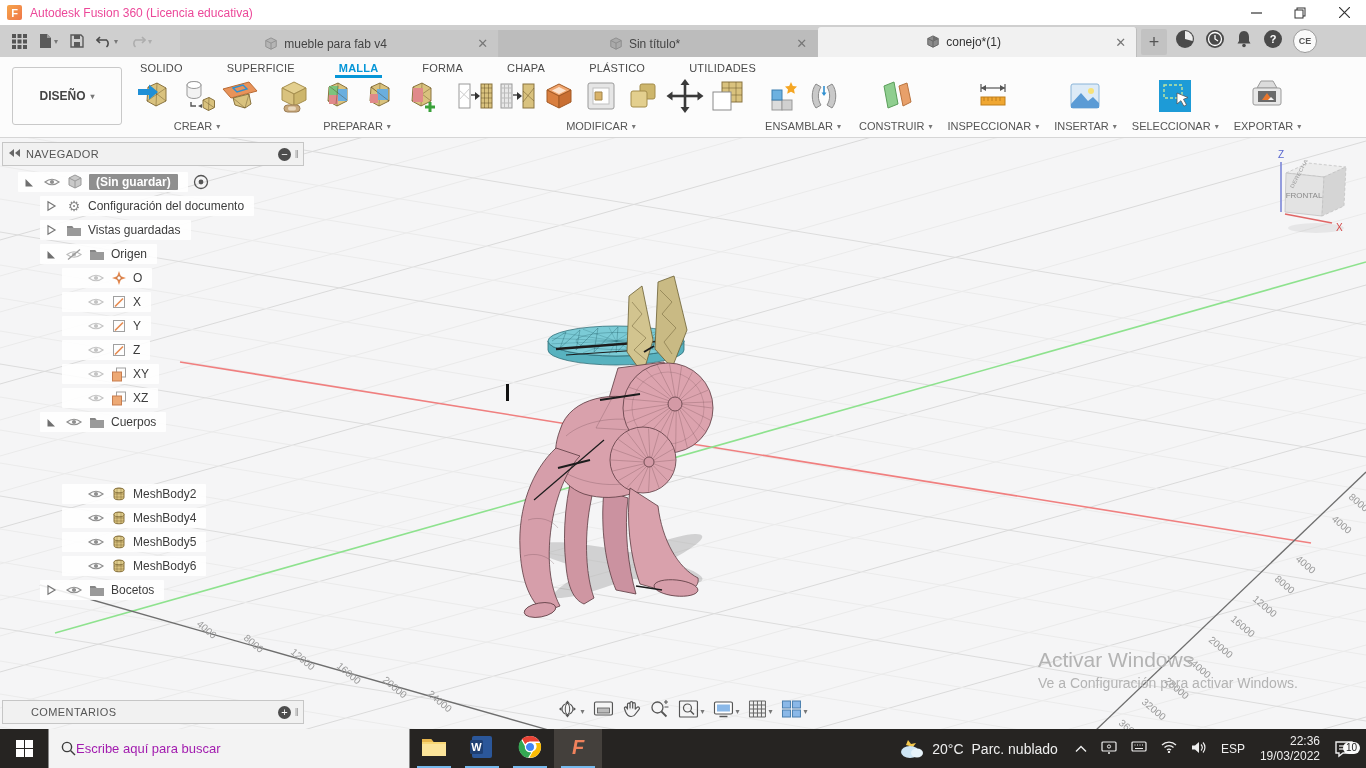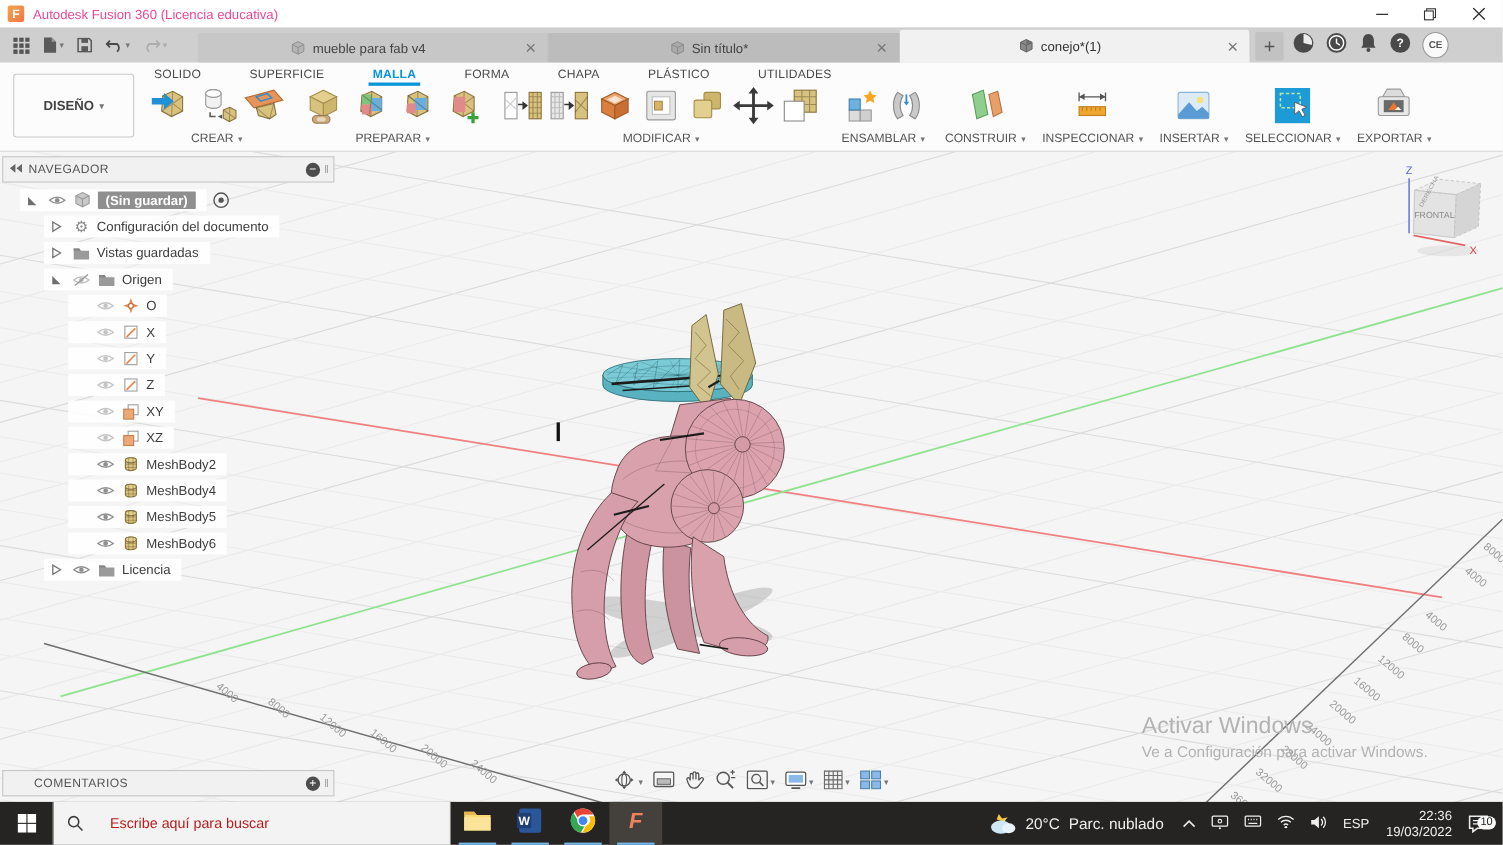--- a/index.html
+++ b/index.html
@@ -75,22 +75,22 @@
   #watermark{position:absolute;left:1038px;top:648px;z-index:15;color:#b3b3b3;pointer-events:none}
   #watermark .wm1{font-size:21px}
   #watermark .wm2{font-size:14px;margin-top:3px}
   #viewnav{position:absolute;left:50%;transform:translateX(-50%);top:699px;height:24px;z-index:30;
       display:flex;align-items:center;gap:9px}
   .vn-item{display:flex;align-items:center;gap:2px}
   
   #taskbar{position:absolute;left:0;top:729px;width:1366px;height:39px;background:#262422;z-index:50;
       display:flex;align-items:stretch;color:#eee}
   #start-btn{width:48px;display:flex;align-items:center;justify-content:center}
-  #search-box{width:348px;background:#f3f3f3;display:flex;align-items:center;gap:24px;
-      padding-left:12px;color:#b91c1c;font-size:13px;border:1px solid #8a8a8a;border-bottom:none;border-top:none}
+  #search-box{width:348px;background:#f3f3f3;display:flex;align-items:center;gap:0;
+      padding-left:12px;color:#a21caf;font-size:13px;border:1px solid #8a8a8a;border-bottom:none;border-top:none}
   .task-app{width:48px;display:flex;align-items:center;justify-content:center;position:relative}
   .task-app .runline{position:absolute;bottom:0;left:7px;right:7px;height:2px;background:#76b9ed}
   .task-app.active{background:#44403c}
   #tray{margin-left:auto;display:flex;align-items:center;gap:0}
   .tray-item{display:flex;align-items:center;justify-content:center;padding:0 7px;height:100%;font-size:12px}
   #weather{display:flex;align-items:center;gap:8px;padding:0 10px;font-size:14px}
   #clock-block{display:flex;flex-direction:column;align-items:flex-end;justify-content:center;
       font-size:12px;line-height:15px;padding:0 8px}
   #notif{position:relative;padding:0 12px 0 6px;display:flex;align-items:center}
   #notif .nbadge{position:absolute;right:6px;bottom:4px;background:#fafafa;color:#222;border-radius:8px;
@@ -906,21 +906,43 @@
         </span>
         <span class="cell">
           <svg width="16" height="16" viewBox="0 0 16 16">
             <rect x="5.5" y="2" width="9" height="9" fill="none" stroke="#a0a0a0"></rect>
             <rect x="1.5" y="6" width="9" height="9" fill="#eda975" stroke="#c77d4f"></rect>
           </svg>
         </span>
         <span class="tree-label">XZ</span>
       </span>
     </div>
-    <div class="tree-row" style="padding-left: 60px;">
+    <div class="tree-row" style="padding-left: 38px;">
+      <span class="tree-strip">
+        <span class="cell">
+          <svg width="12" height="12" viewBox="0 0 12 12">
+            <path d="M2.5 3 L10 10.5 L2.5 10.5 Z" fill="#6f6f6f"></path>
+          </svg>
+        </span>
+        <span class="cell">
+          <svg width="16" height="12" viewBox="0 0 16 12">
+            <path d="M1 6 Q8 0.5 15 6 Q8 11.5 1 6 Z" fill="none" stroke="#8f8f8f" stroke-width="1.2"></path>
+            <circle cx="8" cy="6" r="2.1" fill="#8f8f8f"></circle>
+          </svg>
+        </span>
+        <span class="cell">
+          <svg width="16" height="14" viewBox="0 0 16 14">
+            <path d="M1 3 h5 l1.5 2 H15 v8 H1 Z" fill="#9a9a9a"></path>
+            <path d="M1 3 h5 l1.5 2 H1 Z" fill="#858585"></path>
+          </svg>
+        </span>
+        <span class="tree-label">Cuerpos</span>
+      </span>
+    </div>
+    <div class="tree-row" style="padding-left: 60px; margin-top: 48px;">
       <span class="tree-strip">
         <span class="cell"></span>
         <span class="cell">
           <svg width="16" height="12" viewBox="0 0 16 12">
             <path d="M1 6 Q8 0.5 15 6 Q8 11.5 1 6 Z" fill="none" stroke="#8f8f8f" stroke-width="1.2"></path>
             <circle cx="8" cy="6" r="2.1" fill="#8f8f8f"></circle>
           </svg>
         </span>
         <span class="cell">
           <svg width="16" height="16" viewBox="0 0 16 16">
@@ -1001,21 +1023,21 @@
             <path d="M1 6 Q8 0.5 15 6 Q8 11.5 1 6 Z" fill="none" stroke="#8f8f8f" stroke-width="1.2"></path>
             <circle cx="8" cy="6" r="2.1" fill="#8f8f8f"></circle>
           </svg>
         </span>
         <span class="cell">
           <svg width="16" height="14" viewBox="0 0 16 14">
             <path d="M1 3 h5 l1.5 2 H15 v8 H1 Z" fill="#9a9a9a"></path>
             <path d="M1 3 h5 l1.5 2 H1 Z" fill="#858585"></path>
           </svg>
         </span>
-        <span class="tree-label">Licencia</span>
+        <span class="tree-label">Bocetos</span>
       </span>
     </div>
   </div>
 
 <div id="comments-bar">
   <span style="margin-left:28px;letter-spacing:.4px">COMENTARIOS</span>
   <span class="panel-right">
     <span class="roundbtn">+</span>
     <span style="color:#999;font-size:10px">‖</span>
   </span>

